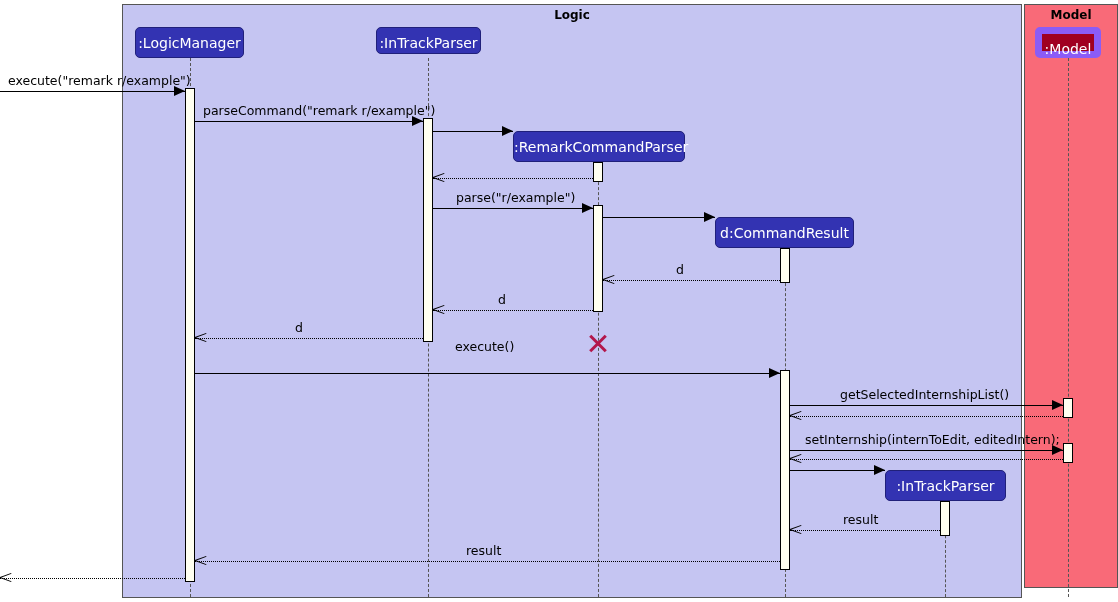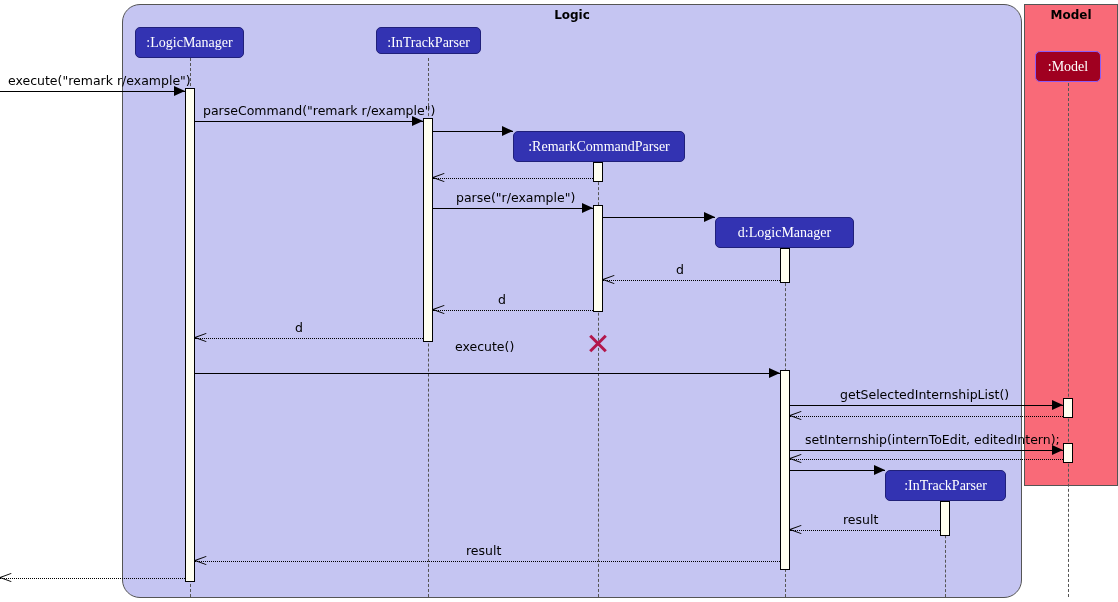--- a/index.html
+++ b/index.html
@@ -42,30 +42,28 @@
   
   .participant {
     position: absolute;
     box-sizing: border-box;
     border-radius: 5px;
     color: #ffffff;
     font-size: 14px;
     text-align: center;
     line-height: 30px;
     white-space: nowrap;
-    font-family: Liberation Serif, serif;
   }
   .participant.logic-box {
     background: #3333b2;
     border: 1px solid #20207a;
   }
   .participant.model-box {
     background: #a00020;
-    border: 1px solid #8b5cf6;
-    margin-top: 24px;
+    border: 7px solid #8b5cf6;
   }
   
   .activation {
     position: absolute;
     box-sizing: border-box;
     background: #fffff0;
     border: 1px solid #000000;
     width: 10px;
   }
   
@@ -125,25 +123,25 @@
     border-top: 3px solid #b3164b;
   }
   .destroy-x::before { transform: rotate(45deg); }
   .destroy-x::after  { transform: rotate(-45deg); }
 </style>
 </head>
 <body>
 
 <div id="canvas">
 
-  <div class="partition" id="partition-logic" style="background: rgb(197, 197, 242); left: 122px; top: 4px; width: 900px; height: 594px; border-radius: 18px;">
+  <div class="partition" id="partition-logic" style="background: rgb(197, 197, 242); left: 122px; top: 4px; width: 900px; height: 594px;">
     <div class="partition-title">Logic</div>
   </div>
 
-  <div class="partition" id="partition-model" style="background: rgb(249, 106, 120); left: 1024px; top: 4px; width: 94px; height: 482px;">
+  <div class="partition" id="partition-model" style="background: rgb(249, 106, 120); left: 1024px; top: 4px; width: 94px; height: 584px;">
     <div class="partition-title">Model</div>
   </div>
 
   <div id="lifelines-layer">
       <div class="lifeline" style="left: 190px; top: 58px; height: 539px;"></div>
       <div class="lifeline" style="left: 428px; top: 58px; height: 539px;"></div>
       <div class="lifeline" style="left: 598px; top: 162px; height: 435px;"></div>
       <div class="lifeline" style="left: 785px; top: 248px; height: 349px;"></div>
       <div class="lifeline" style="left: 945px; top: 501px; height: 96px;"></div>
       <div class="lifeline" style="left: 1068px; top: 58px; height: 539px;"></div>
@@ -208,21 +206,21 @@
       <div class="activation" style="left: 780px; top: 370px; height: 200px;"></div>
       <div class="activation" style="left: 1063px; top: 398px; height: 20px;"></div>
       <div class="activation" style="left: 1063px; top: 443px; height: 20px;"></div>
       <div class="activation" style="left: 940px; top: 501px; height: 35px;"></div>
     </div>
 
   <div id="participants-layer">
       <div class="participant logic-box" style="left: 135px; top: 27px; width: 109px; height: 31px;"><span>:LogicManager</span></div>
       <div class="participant logic-box" style="left: 376px; top: 27px; width: 105px; height: 27px;"><span>:InTrackParser</span></div>
       <div class="participant logic-box" style="left: 513px; top: 131px; width: 172px; height: 31px;"><span>:RemarkCommandParser</span></div>
-      <div class="participant logic-box" style="left: 715px; top: 217px; width: 139px; height: 31px;"><span>d:LogicManager</span></div>
+      <div class="participant logic-box" style="left: 715px; top: 217px; width: 139px; height: 31px;"><span>d:CommandResult</span></div>
       <div class="participant logic-box" style="left: 885px; top: 470px; width: 121px; height: 31px;"><span>:InTrackParser</span></div>
       <div class="participant model-box" style="left: 1035px; top: 27px; width: 66px; height: 31px;"><span>:Model</span></div>
     </div>
 
   <div id="destroy-layer">
       <div class="destroy-x" style="left: 587px; top: 331px;"></div>
     </div>
 
 </div>
 

